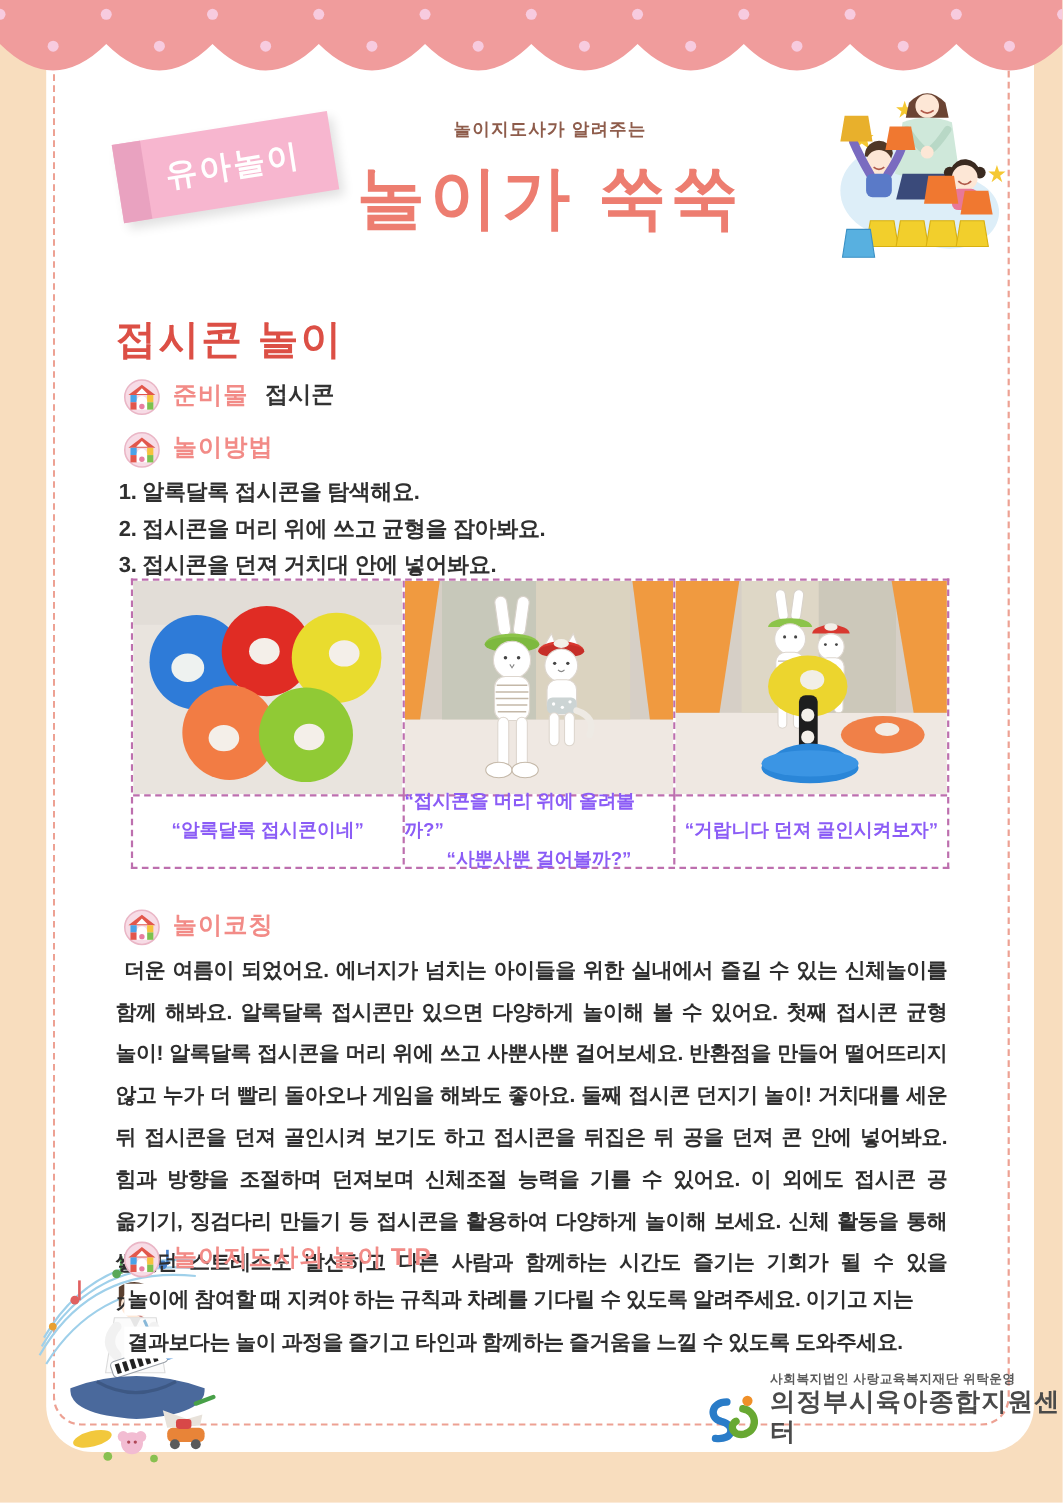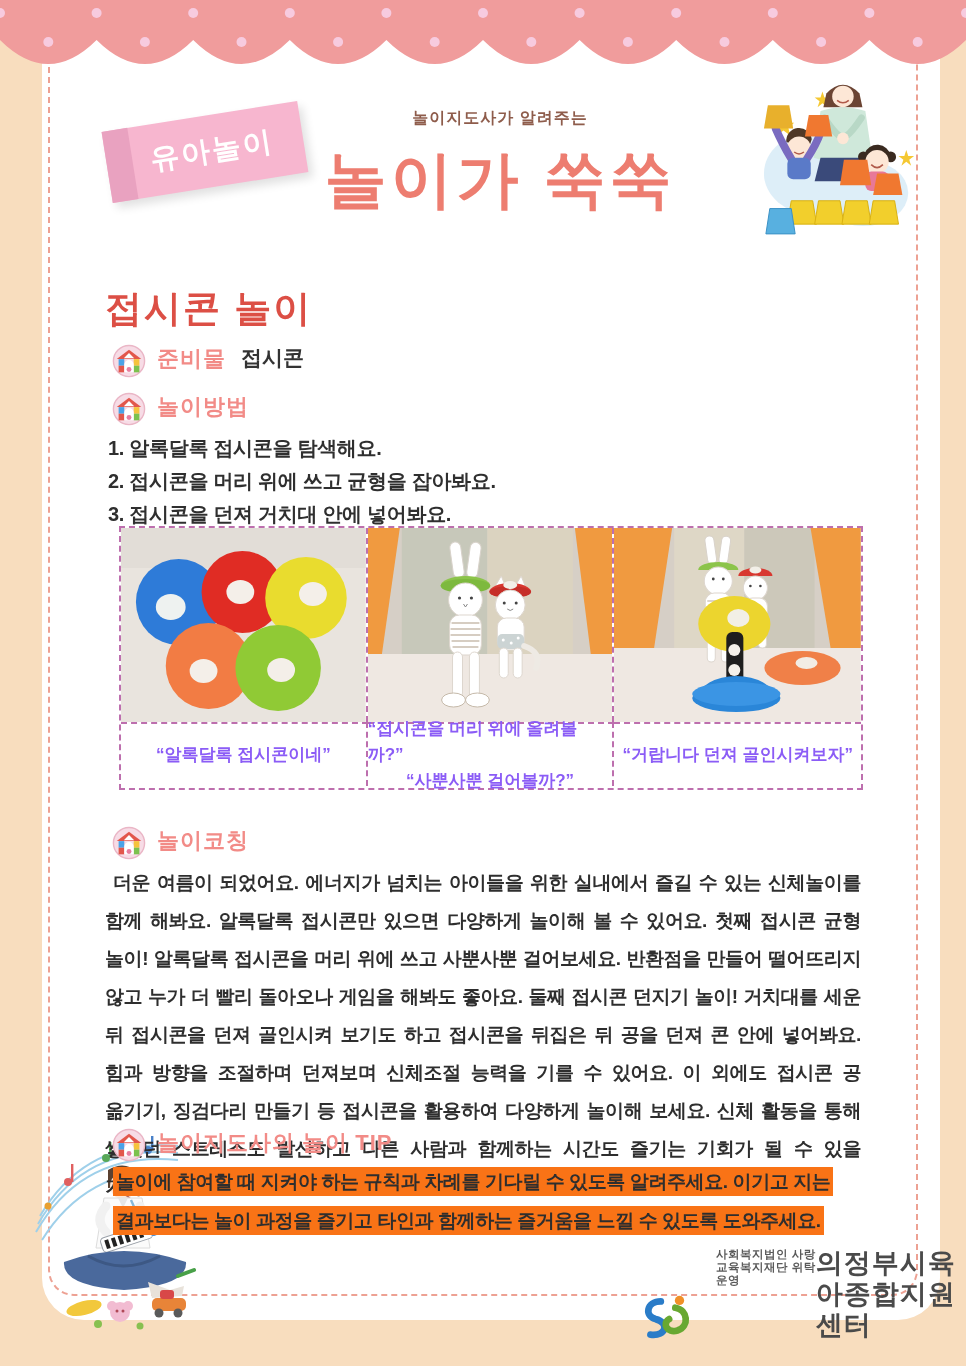--- a/index.html
+++ b/index.html
@@ -76,30 +76,30 @@
     position:absolute;left:105px;top:864px;width:756px;
     color:#2e2e2e;font-size:19px;font-weight:bold;line-height:38px;
     text-align:justify;word-break:keep-all;text-indent:8px;letter-spacing:-0.4px;
   }
   .tip-text{
     position:absolute;left:113px;top:1162px;width:752px;z-index:5;
     font-size:19px;font-weight:bold;line-height:39px;color:#2e2e2e;
     word-break:keep-all;letter-spacing:-0.4px;
   }
   .tip-highlight{
-    background:#f97316;padding:4px 3px;
+    background:#ffffff;padding:4px 3px;
     -webkit-box-decoration-break:clone;box-decoration-break:clone;
   }
   .music-illustration{position:absolute;left:28px;top:1136px;width:225px;height:196px;z-index:3;}
 
   .footer{position:absolute;left:638px;top:1248px;display:flex;align-items:flex-end;gap:6px;z-index:5;}
   .footer-logo{width:56px;height:50px;flex:0 0 auto;}
-  .footer-text{display:flex;flex-direction:row;line-height:1.15;margin-left:16px;}
+  .footer-text{display:flex;flex-direction:column;line-height:1.15;}
   .org-small{color:#5a5a5a;font-size:11.5px;font-weight:bold;letter-spacing:0.5px;}
-  .org-large{color:#4a4a4a;font-size:27px;font-weight:bold;letter-spacing:1px;}
+  .org-large{color:#4a4a4a;font-size:23px;font-weight:bold;letter-spacing:1px;}
 </style>
 </head>
 <body>
 
 <svg width="0" height="0" style="position:absolute" aria-hidden="true">
   <defs>
     <g id="house-blocks">
       <circle cx="18" cy="18" r="16.5" fill="#f7dce6" stroke="#eab6c6" stroke-width="1.5"></circle>
       <polygon points="18,6 31,16 5,16" fill="#e2574c"></polygon>
       <polygon points="18,9.5 23.5,15 12.5,15" fill="#ffffff"></polygon>

